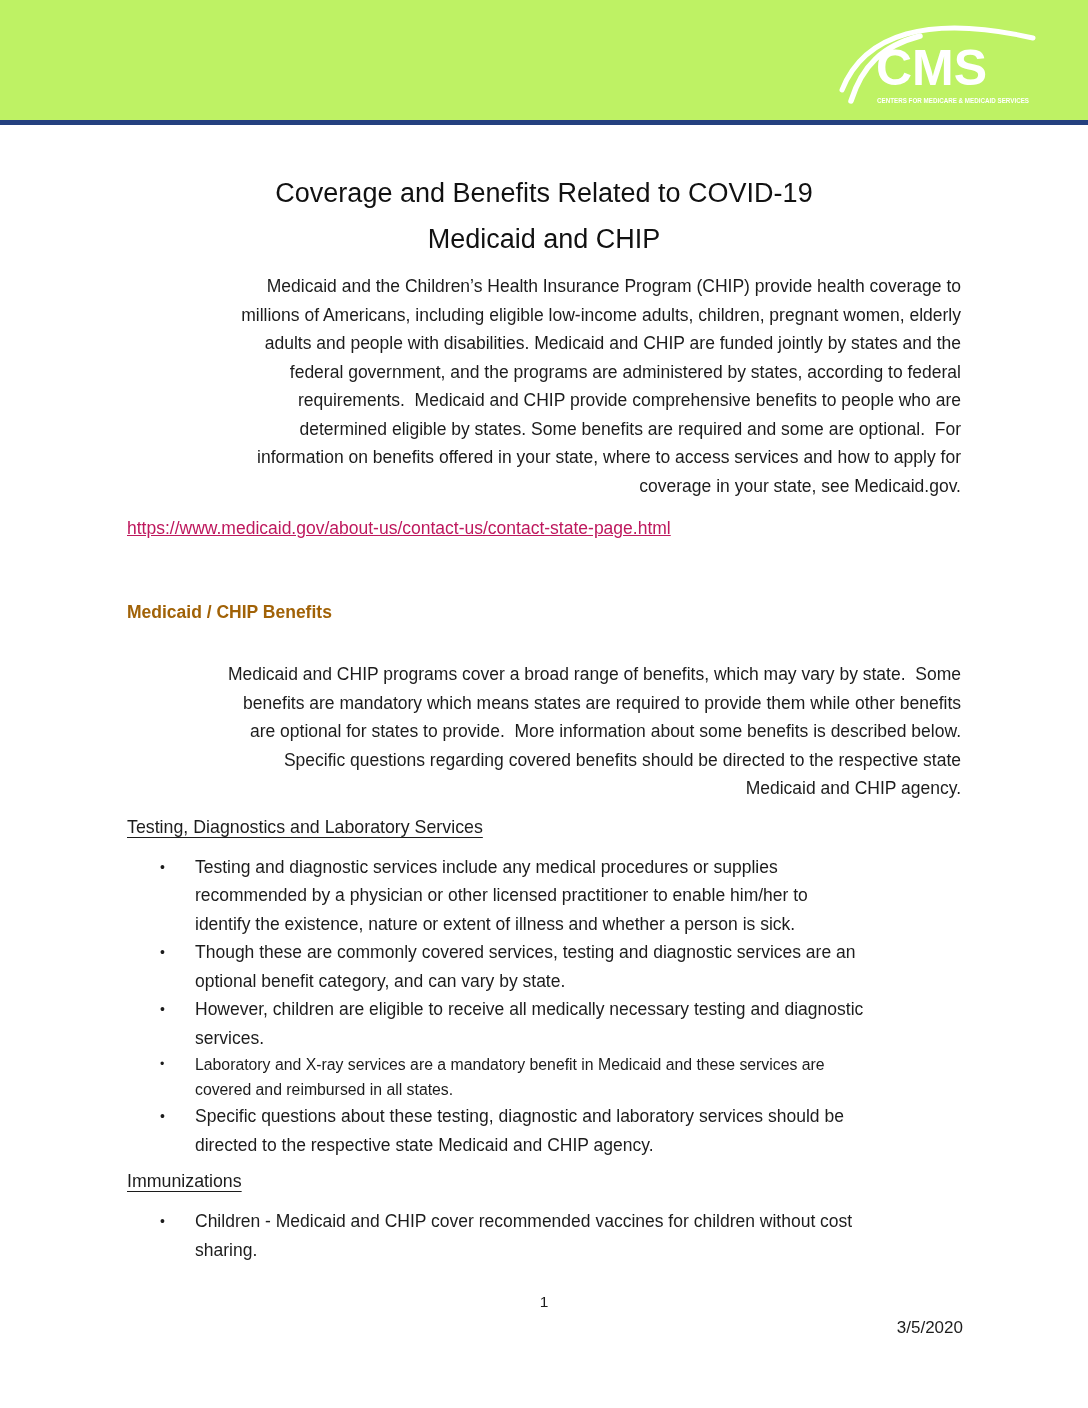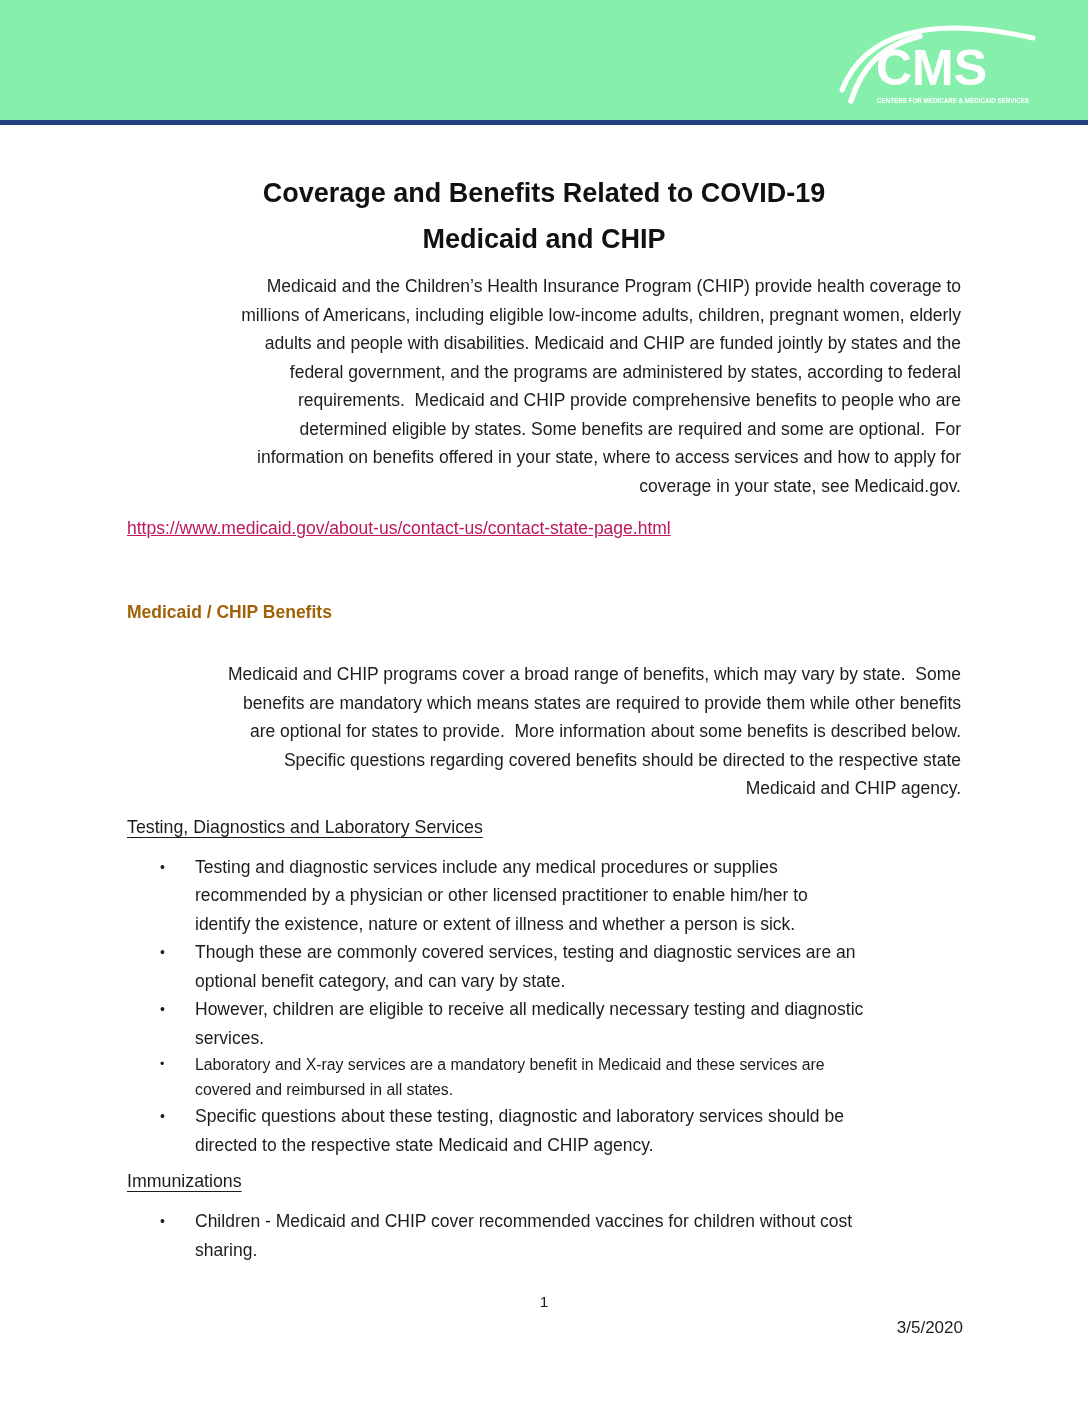--- a/index.html
+++ b/index.html
@@ -7,38 +7,38 @@
     position: relative;
     width: 1088px;
     height: 1408px;
     background: #ffffff;
     font-family: "Liberation Sans", sans-serif;
     color: #1c1c1c;
     overflow: hidden;
   }
   .band {
     height: 120px;
-    background: #86efac;
+    background: #bef264;
     border-bottom: 5px solid #24407f;
     position: relative;
   }
   .logo {
     position: absolute;
     top: 22px;
     right: 52px;
     width: 200px;
     height: 92px;
   }
   .content {
     padding: 0 127px;
   }
   .title {
     margin: 45px 0 0 0;
     font-size: 27px;
-    font-weight: bold;
+    font-weight: normal;
     line-height: 46px;
     text-align: center;
     color: #111111;
   }
   .para {
     margin: 10px 0 0 0;
     font-size: 17.5px;
     line-height: 28.5px;
     text-align: right;
   }

